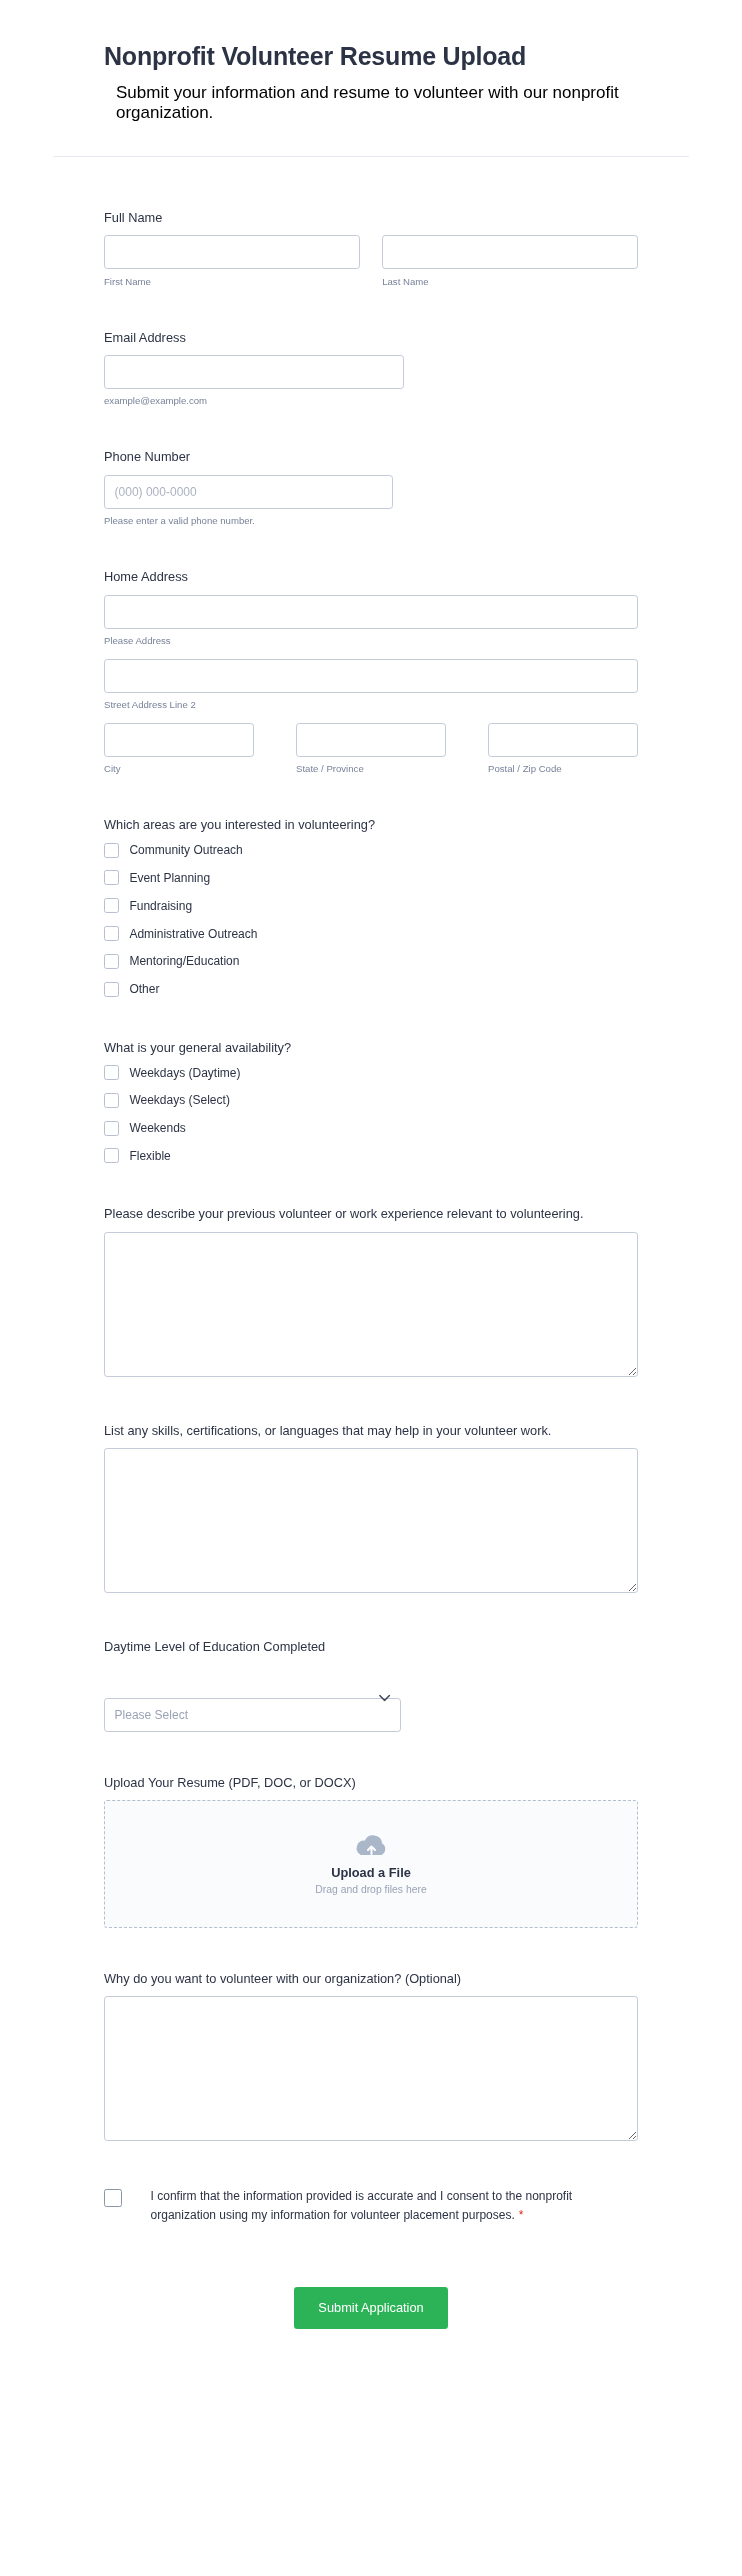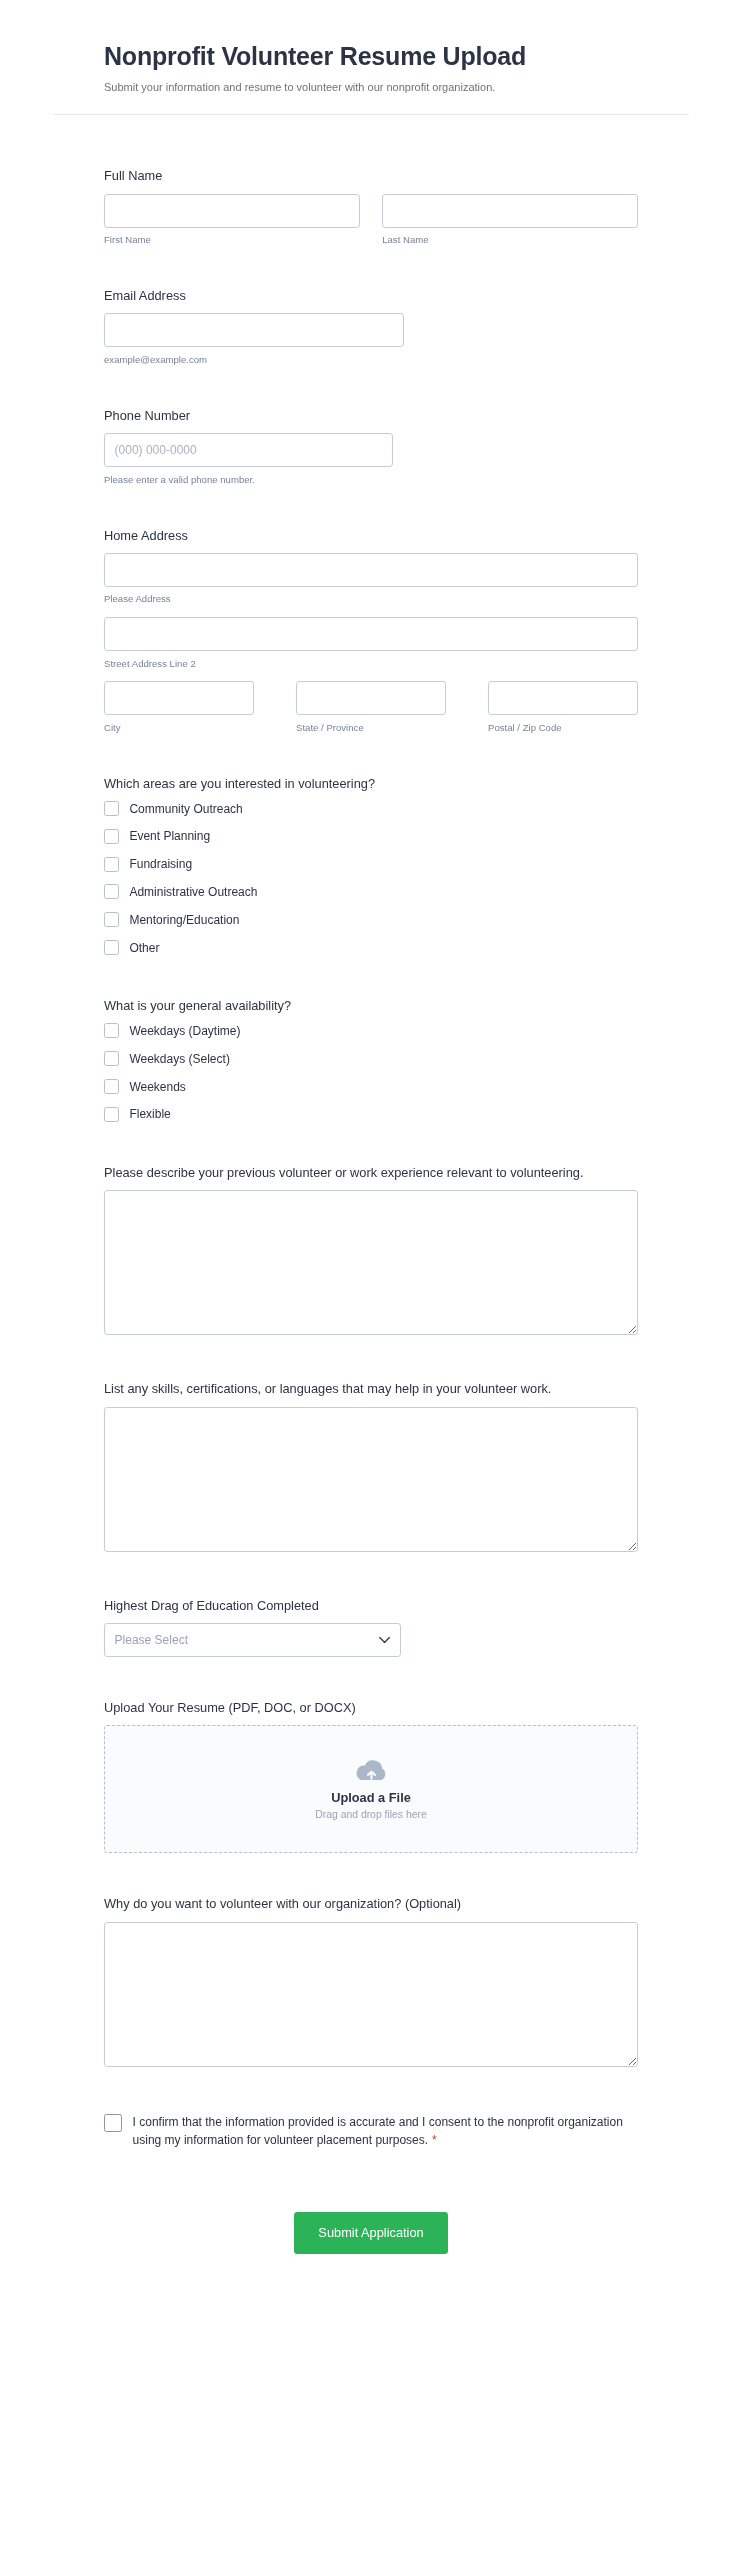--- a/index.html
+++ b/index.html
@@ -1,20 +1,20 @@
 <!DOCTYPE html>
 <html style="font-size:12.8px"><head>
 <meta charset="utf-8">
 <style>
   html,body{margin:0;padding:0;background:#ffffff;}
   body{font-family:"Liberation Sans","DejaVu Sans",sans-serif;color:#2c3345;}
   .page{width:636px;min-height:2576px;margin:0 auto;background:#fff;box-sizing:border-box;}
   .header{padding:42px 51px 21px;}
   .title{font-size:25px;font-weight:700;color:#2c3345;margin:0 0 10.4px;letter-spacing:-0.2px;}
-  .subtitle{font-size:11px;color:#737373;margin:0;}
+  .subtitle{font-size:17px;color:#000000;margin:12px;}
   .divider{height:0.8px;background:#e6e9ef;width:100%;}
   .form{padding:53px 51px 0;}
   .group{margin-bottom:43px;}
   .label{display:block;font-size:12.8px;font-weight:500;color:#2c3345;margin-bottom:10.4px;}
   .text-input{height:34px;border:0.8px solid #c3cbd8;border-radius:3.2px;padding:0 9.6px;font-size:12px;
     color:#2c3345;background:#fff;box-sizing:border-box;outline:none;font-family:inherit;}
   .text-input::placeholder{color:#aab3c2;}
   .sublabel{font-size:9.6px;color:#78829a;margin-top:6.4px;}
   .name-row{display:flex;gap:22.4px;}
   .name-col{width:300px;display:flex;flex-direction:column;}
@@ -29,28 +29,28 @@
   .opts{margin-top:1.6px;}
   .opt{display:flex;align-items:center;gap:10.4px;margin-bottom:12.8px;cursor:pointer;}
   .opt:last-child{margin-bottom:0;}
   .cbox{width:15px;height:15px;flex:0 0 15px;border:0.8px solid #b7c0ce;border-radius:2.4px;background:#fff;box-sizing:border-box;}
   .opt-label{font-size:12px;color:#2c3345;}
   textarea.area{width:100%;height:145px;border:0.8px solid #c3cbd8;border-radius:3.2px;box-sizing:border-box;
     padding:8px 9.6px;font-family:inherit;font-size:12px;color:#2c3345;outline:none;}
   .select-wrap{position:relative;width:297px;}
   select.select{appearance:none;-webkit-appearance:none;-moz-appearance:none;width:100%;height:34px;
     border:0.8px solid #c3cbd8;border-radius:3.2px;padding:0 30px 0 9.6px;font-size:12px;color:#9aa3b5;
-    background:#fff;font-family:inherit;outline:none;cursor:pointer;}
+    background:#fff;font-family:inherit;outline:none;cursor:pointer;margin-top:33px;}
   .chevron{position:absolute;right:10.4px;top:50%;transform:translateY(-50%);pointer-events:none;display:flex;}
   .dropzone{border:0.8px dashed #b3bfd0;border-radius:3.2px;background:#fafbfd;height:126px;display:flex;
     flex-direction:column;align-items:center;justify-content:center;cursor:pointer;}
   .cloud{margin-bottom:6.4px;display:flex;}
   .upload-title{font-size:12.8px;font-weight:600;color:#2c3345;margin-bottom:4px;}
   .upload-hint{font-size:10.4px;color:#9aa3b5;}
-  .consent{display:flex;align-items:flex-start;gap:11px;}
+  .consent{display:flex;align-items:flex-start;gap:29px;}
   .consent-box{width:17.6px;height:17.6px;flex:0 0 17.6px;border:1.6px solid #8a95a6;border-radius:2.4px;background:#fff;
     box-sizing:border-box;margin-top:1.6px;cursor:pointer;}
   .consent-text{font-size:12px;color:#2c3345;line-height:1.55;max-width:567px;}
   .asterisk{color:#d93025;margin-left:4px;font-size:12px;}
   .footer{display:flex;justify-content:center;margin-top:62px;padding-bottom:77px;}
   .submit{background:#2cb358;color:#fff;border:none;border-radius:3.2px;height:42px;padding:0 24px;
     font-size:12.8px;font-weight:500;font-family:Liberation Sans, sans-serif;cursor:pointer;}
 </style>
 </head>
 <body>
@@ -170,21 +170,21 @@
       <span class="label">Please describe your previous volunteer or work experience relevant to volunteering.</span>
       <textarea class="area" style=""></textarea>
     </div>
 
     <div class="group">
       <span class="label">List any skills, certifications, or languages that may help in your volunteer work.</span>
       <textarea class="area" style=""></textarea>
     </div>
 
     <div class="group">
-      <span class="label">Highest Drag of Education Completed</span>
+      <span class="label">Daytime Level of Education Completed</span>
       <div class="select-wrap">
         <select class="select">
           <option>Please Select</option>
         </select>
         <span class="chevron">
           <svg width="11.2" height="7.2" viewBox="0 0 14 9">
               <polyline points="1,1.5 7,7.5 13,1.5" fill="none" stroke="#3b4456" stroke-width="1.8" stroke-linecap="round" stroke-linejoin="round"></polyline>
             </svg>
         </span>
       </div>

